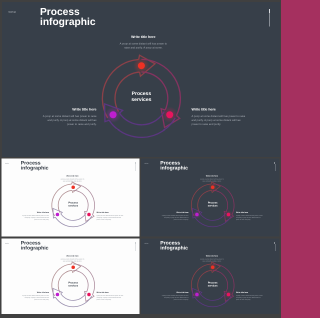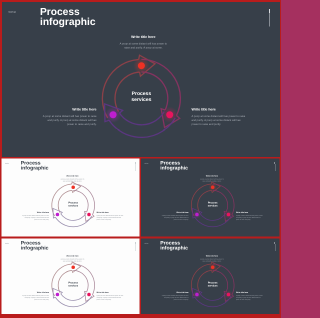--- a/index.html
+++ b/index.html
@@ -1,19 +1,19 @@
 <!DOCTYPE html>
 <html><head>
 <meta charset="utf-8">
 <style>
 html,body{margin:0;padding:0;}
 body{width:281px;height:318px;overflow:hidden;background:#a5305f;
   font-family:"Liberation Sans",sans-serif;
   -webkit-font-smoothing:antialiased;text-rendering:geometricPrecision;}
-.page{position:absolute;left:0;top:0;width:281px;height:318px;background:#b91c1c;}
+.page{position:absolute;left:0;top:0;width:281px;height:318px;background:#404040;}
 #stage{position:absolute;left:0;top:0;width:562px;height:636px;transform:scale(0.5);transform-origin:0 0;}
 .slide{position:absolute;overflow:hidden;box-sizing:border-box;will-change:transform;}
 .dark{background:#373f49;}
 .light{background:#fdfdfd;}
 .tag{position:absolute;font-weight:700;white-space:nowrap;}
 .title{position:absolute;font-weight:700;white-space:nowrap;}
 .blk{position:absolute;}
 .blk .h{font-weight:700;display:block;}
 .blk .p{font-weight:400;display:block;}
 .ctr{position:absolute;font-weight:700;text-align:center;}

